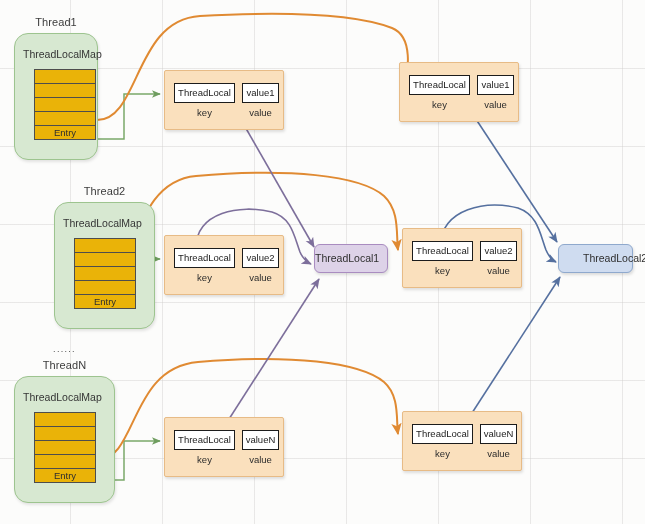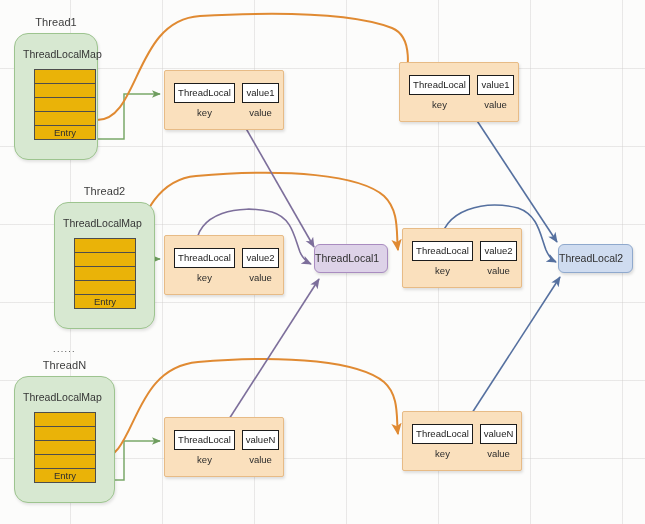--- a/index.html
+++ b/index.html
@@ -276,16 +276,16 @@
 
   <div class="entry-box" style="left:402px; top:411px; width:120px; height:60px;">
     <div class="kv" style="left:9px; top:12px; width:61px;">ThreadLocal</div>
     <div class="kv" style="left:77px; top:12px; width:37px;">valueN</div>
     <div class="kv-cap" style="left:9px; top:36px; width:61px;">key</div>
     <div class="kv-cap" style="left:77px; top:36px; width:37px;">value</div>
   </div>
 
   <div class="tl-pill purple" style="left:314px; top:244px; width:74px;">ThreadLocal1</div>
 
-  <div class="tl-pill blue" style="left:558px; top:244px; width:75px;">ThreadLocal2</div>
+  <div class="tl-pill blue" style="left:558px; top:244px; width:75px;padding-left:24px;">ThreadLocal2</div>
 
 
 </div>
 
 </body></html>

